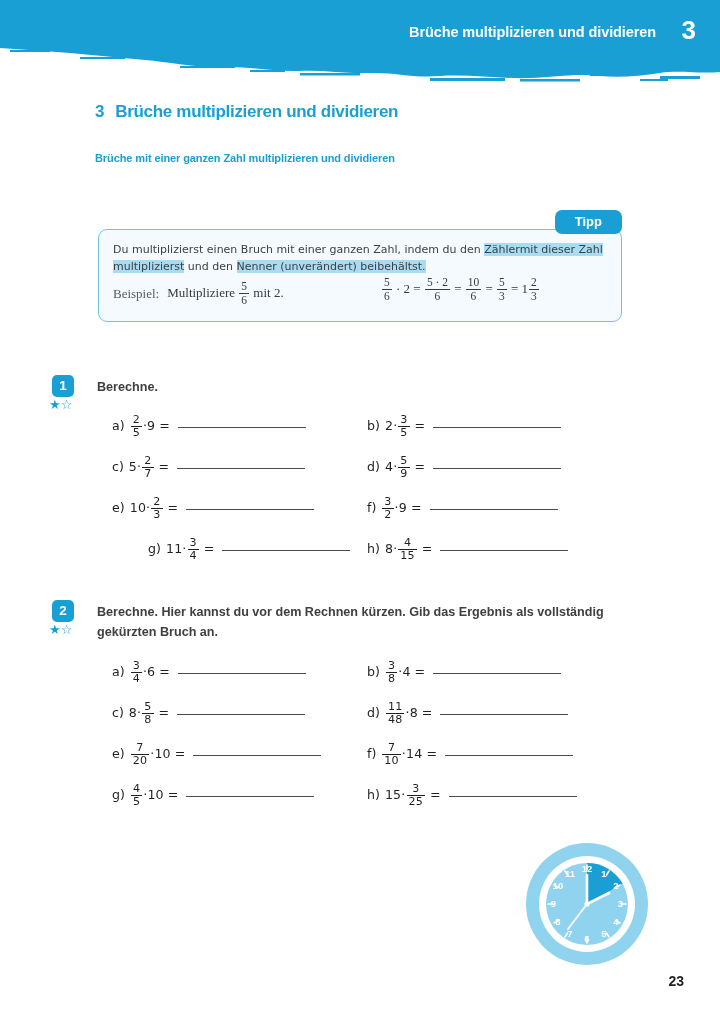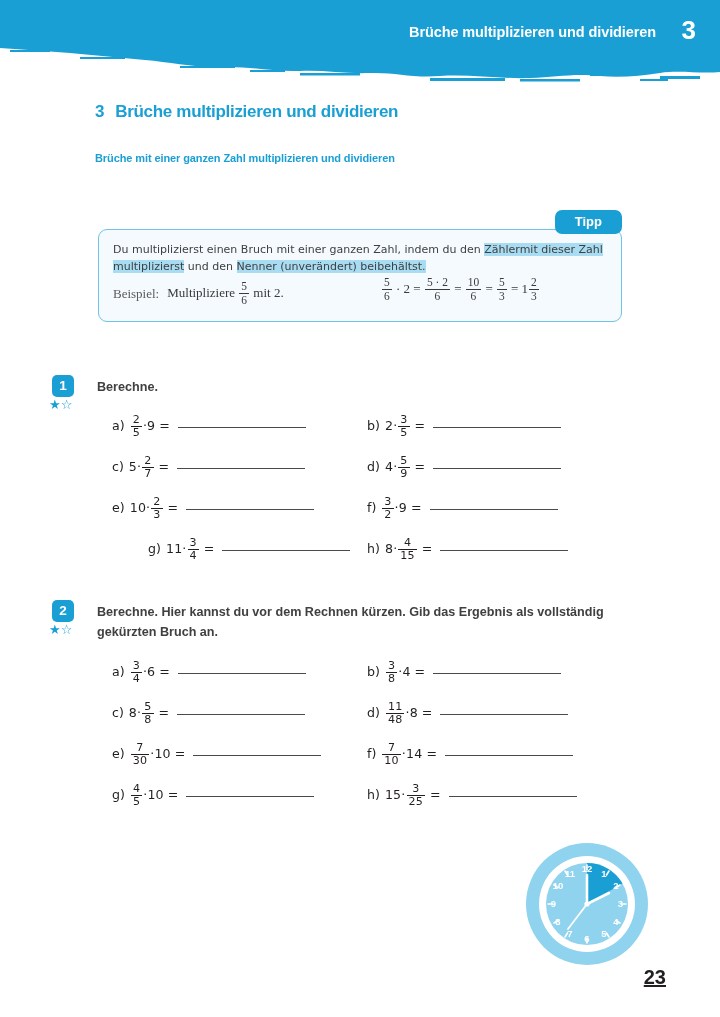--- a/index.html
+++ b/index.html
@@ -120,22 +120,22 @@
     border-bottom:1.1px solid #4a4a4a;
     margin-left:4px;
     vertical-align:2px;
   }
 
   
   .clock{position:absolute;left:524px;top:841px;width:126px;height:126px;}
 
   
   .page-number{
-    position:absolute;right:54px;bottom:28px;
-    font-size:20px;font-weight:bold;color:#231f20;text-decoration:underline;
+    position:absolute;right:36px;bottom:28px;
+    font-size:14px;font-weight:bold;color:#231f20;
   }
 </style>
 </head>
 <body>
 
 <div class="header-band">
   <svg viewBox="0 0 720 90" preserveAspectRatio="none">
     <path fill="#1a9fd4" d="M0,0 L720,0 L720,72 C700,74 680,70 660,73 C640,76 620,78 600,76
       C575,73 556,77 530,78 C500,79 470,74 440,76 C410,78 395,72 370,73
       C345,74 325,70 300,71 C270,72 250,66 222,67 C195,68 170,62 145,60
@@ -225,21 +225,21 @@
 
 <div class="exercise" id="ex2" style="top:600px;">
   <div class="badge">2</div>
   <div class="stars">★☆</div>
   <div class="ex-instruction">Berechne. Hier kannst du vor dem Rechnen kürzen. Gib das Ergebnis als vollständig gekürzten Bruch an.</div>
   <div class="items" id="ex2-items">
       <div class="item" style="left: 112px; top: 60px;"><span class="letter">a)</span><span class="expr"><span class="frac"><span class="n">3</span><span class="d">4</span></span><span>·</span><span>6</span></span><span> = </span><span class="answer-line" style="width:128px"></span></div>
       <div class="item" style="left: 367px; top: 60px;"><span class="letter">b)</span><span class="expr"><span class="frac"><span class="n">3</span><span class="d">8</span></span><span>·</span><span>4</span></span><span> = </span><span class="answer-line" style="width:128px"></span></div>
       <div class="item" style="left: 112px; top: 101px;"><span class="letter">c)</span><span class="expr"><span>8</span><span>·</span><span class="frac"><span class="n">5</span><span class="d">8</span></span></span><span> = </span><span class="answer-line" style="width:128px"></span></div>
       <div class="item" style="left: 367px; top: 101px;"><span class="letter">d)</span><span class="expr"><span class="frac"><span class="n">11</span><span class="d">48</span></span><span>·</span><span>8</span></span><span> = </span><span class="answer-line" style="width:128px"></span></div>
-      <div class="item" style="left: 112px; top: 142px;"><span class="letter">e)</span><span class="expr"><span class="frac"><span class="n">7</span><span class="d">30</span></span><span>·</span><span>10</span></span><span> = </span><span class="answer-line" style="width:128px"></span></div>
+      <div class="item" style="left: 112px; top: 142px;"><span class="letter">e)</span><span class="expr"><span class="frac"><span class="n">7</span><span class="d">20</span></span><span>·</span><span>10</span></span><span> = </span><span class="answer-line" style="width:128px"></span></div>
       <div class="item" style="left: 367px; top: 142px;"><span class="letter">f)</span><span class="expr"><span class="frac"><span class="n">7</span><span class="d">10</span></span><span>·</span><span>14</span></span><span> = </span><span class="answer-line" style="width:128px"></span></div>
       <div class="item" style="left: 112px; top: 183px;"><span class="letter">g)</span><span class="expr"><span class="frac"><span class="n">4</span><span class="d">5</span></span><span>·</span><span>10</span></span><span> = </span><span class="answer-line" style="width:128px"></span></div>
       <div class="item" style="left: 367px; top: 183px;"><span class="letter">h)</span><span class="expr"><span>15</span><span>·</span><span class="frac"><span class="n">3</span><span class="d">25</span></span></span><span> = </span><span class="answer-line" style="width:128px"></span></div>
     </div>
 </div>
 
 <div class="clock">
   <svg viewBox="0 0 126 126" width="126" height="126">
     <circle cx="63" cy="63" r="61" fill="#8fd3ee"></circle>
     <circle cx="63" cy="63" r="48" fill="#ffffff"></circle>

